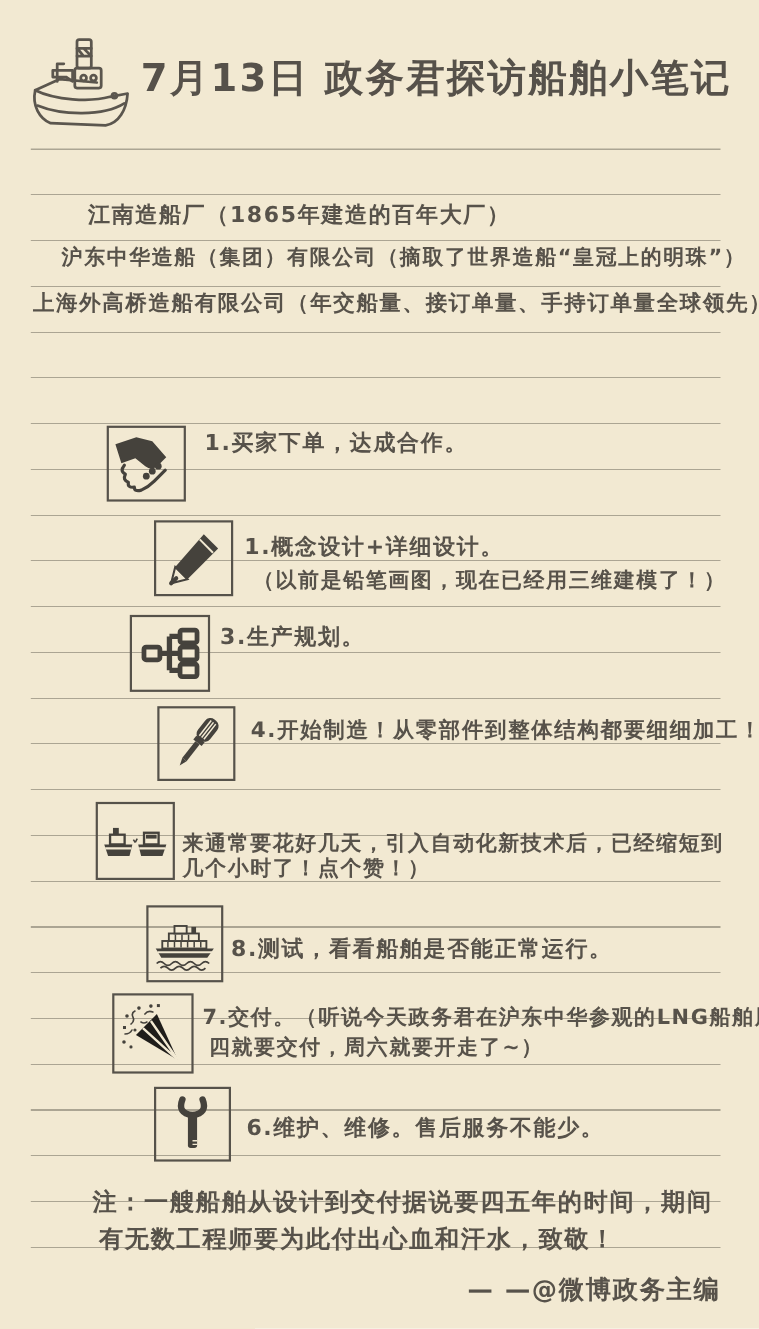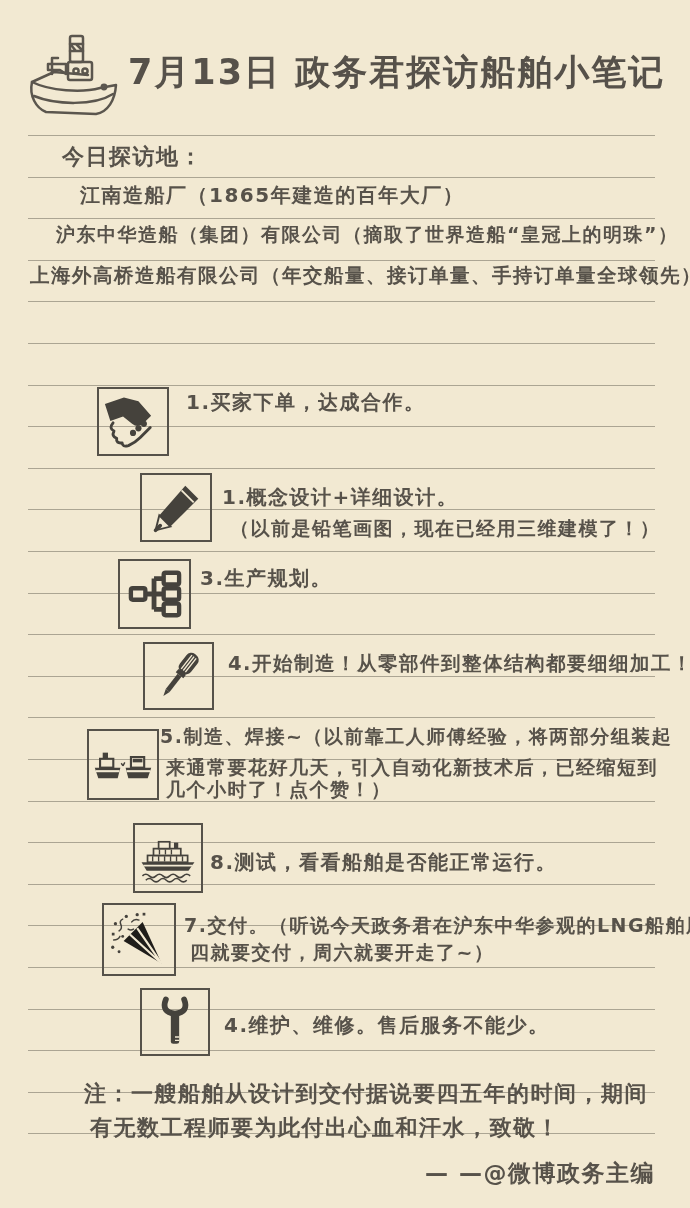--- a/index.html
+++ b/index.html
@@ -43,21 +43,20 @@
     <circle cx="52" cy="41" r="2.6"></circle>
     <circle cx="61" cy="41" r="2.6"></circle>
     <rect x="46" y="6" width="13" height="26" rx="2"></rect>
     <path d="M46 14 h13 M46 21 h13 M47 15 l5 6 M52 14 l6 6"></path>
     <path d="M24 34 h18 v10 l-6 -4 h-12 Z"></path>
     <path d="M28 44 v-16 h6"></path>
     <circle cx="80" cy="57" r="2.2"></circle>
   </svg>
   <div class="txt title" style="left:128px;top:52px;width:530px;">7月13日 政务君探访船舶小笔记</div>
 
-  <div class="txt" style="left:62px;top:144px;font-size:22px;">今日探访地：</div>
   <div class="txt" style="left:80px;top:184px;font-size:20px;">江南造船厂（1865年建造的百年大厂）</div>
   <div class="txt" style="left:56px;top:224px;font-size:19px;">沪东中华造船（集团）有限公司（摘取了世界造船“皇冠上的明珠”）</div>
   <div class="txt" style="left:30px;top:265px;font-size:19.5px;">上海外高桥造船有限公司（年交船量、接订单量、手持订单量全球领先）</div>
 
 
   <div class="stepbox" style="left:97px;top:387px;width:68px;height:65px;">
     <svg width="58" height="54" viewBox="0 0 64 58">
       <path d="M1 9 L22 2 L38 6 L52 22 L43 31 Q37 36 31 31 L21 23 L7 28 Z" fill="#45423c"></path>
       <path d="M10 30 q-5 6 1 9 q-3 6 3 8 q-1 6 6 5 q0 5 7 3 q7 -3 13 -9 l11 -11" fill="none" stroke="#45423c" stroke-width="3.2" stroke-linecap="round" stroke-linejoin="round"></path>
       <circle cx="32" cy="41" r="3.4" fill="#45423c"></circle>
@@ -108,21 +107,20 @@
       <path d="M3 29 H30" stroke="#f2e9d2" stroke-width="2.4"></path>
       <rect x="8" y="15" width="15" height="10" fill="#f2e9d2" stroke="#45423c" stroke-width="2.4"></rect>
       <rect x="11" y="8" width="6" height="7" fill="#45423c"></rect>
       <path d="M37 25 L40 37 H62 L66 25 Z" fill="#45423c"></path>
       <path d="M38 29 H65" stroke="#f2e9d2" stroke-width="2.4"></path>
       <rect x="43" y="13" width="15" height="12" fill="#f2e9d2" stroke="#45423c" stroke-width="2.4"></rect>
       <rect x="45" y="15" width="11" height="4" fill="#45423c"></rect>
       <path d="M32 20 l2 3 M36 19 l-2 4" stroke="#45423c" stroke-width="1.6"></path>
     </svg>
   </div>
-  <div class="txt" style="left:160px;top:726px;font-size:19px;">5.制造、焊接~（以前靠工人师傅经验，将两部分组装起</div>
   <div class="txt" style="left:166px;top:757px;font-size:19px;">来通常要花好几天，引入自动化新技术后，已经缩短到</div>
   <div class="txt" style="left:166px;top:779px;font-size:19px;">几个小时了！点个赞！）</div>
 
   <div class="stepbox" style="left:133px;top:823px;width:66px;height:66px;">
     <svg width="58" height="50" viewBox="0 0 68 58">
       <path d="M3 34 L9 44 H58 L65 34 Z" fill="#45423c"></path>
       <path d="M5 38 H63" stroke="#f2e9d2" stroke-width="2"></path>
       <rect x="10" y="26" width="47" height="8" fill="#f2e9d2" stroke="#45423c" stroke-width="2"></rect>
       <path d="M16 27 v6 M23 27 v6 M30 27 v6 M37 27 v6 M44 27 v6 M51 27 v6" stroke="#45423c" stroke-width="1.6"></path>
       <rect x="17" y="18" width="32" height="8" fill="#f2e9d2" stroke="#45423c" stroke-width="2"></rect>
@@ -160,20 +158,20 @@
   <div class="txt" style="left:184px;top:915px;font-size:19px;">7.交付。（听说今天政务君在沪东中华参观的LNG船舶周</div>
   <div class="txt" style="left:190px;top:942px;font-size:19px;">四就要交付，周六就要开走了~）</div>
 
   <div class="stepbox" style="left:140px;top:988px;width:66px;height:64px;">
     <svg width="40" height="56" viewBox="0 0 48 64">
       <path d="M13 5 q-6 15 11 17 q17 -2 11 -17" fill="none" stroke="#45423c" stroke-width="7" stroke-linecap="round"></path>
       <rect x="19" y="20" width="10" height="38" rx="3" fill="#45423c"></rect>
       <path d="M29 50 h-5 M29 54 h-5" stroke="#f2e9d2" stroke-width="1.6"></path>
     </svg>
   </div>
-  <div class="txt" style="left:224px;top:1014px;font-size:20px;">4.维护、维修。售后服务不能少。</div>
+  <div class="txt" style="left:224px;top:1014px;font-size:20px;">6.维护、维修。售后服务不能少。</div>
 
   <div class="txt note" style="left:90px;top:1115px;">有无数工程师要为此付出心血和汗水，致敬！</div>
   <div class="txt note" style="left:84px;top:1081px;">注：一艘船舶从设计到交付据说要四五年的时间，期间</div>
 
   <div class="txt sig" style="left:300px;top:1160px;width:355px;">— —@微博政务主编</div>
 
 </div>
 
 </body></html>

